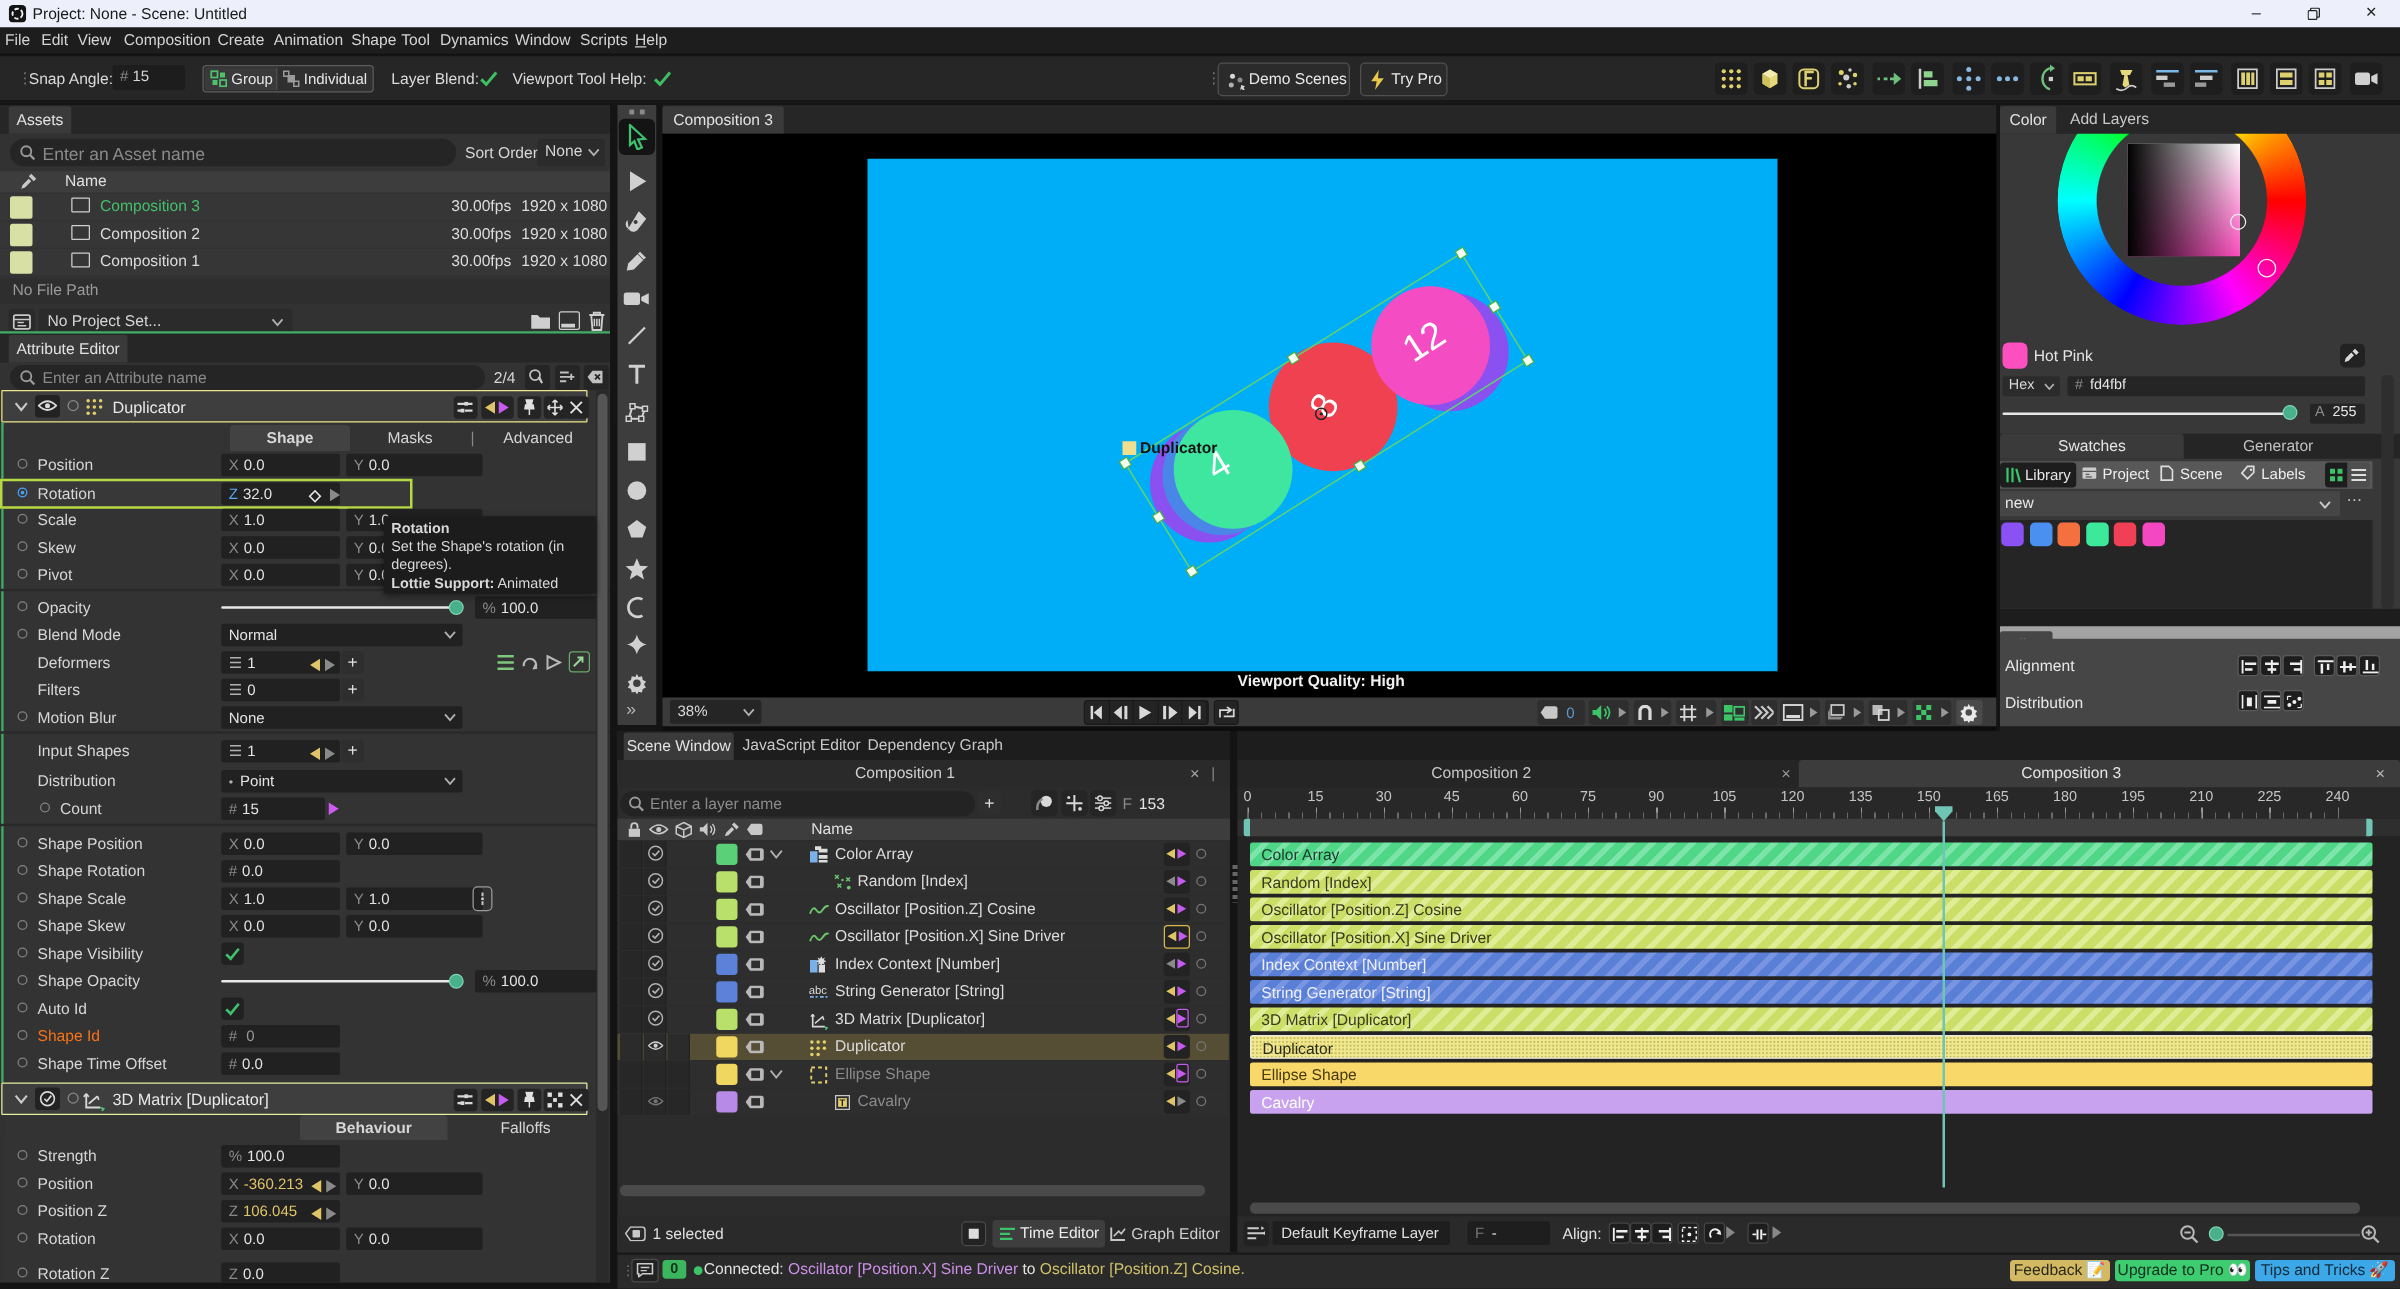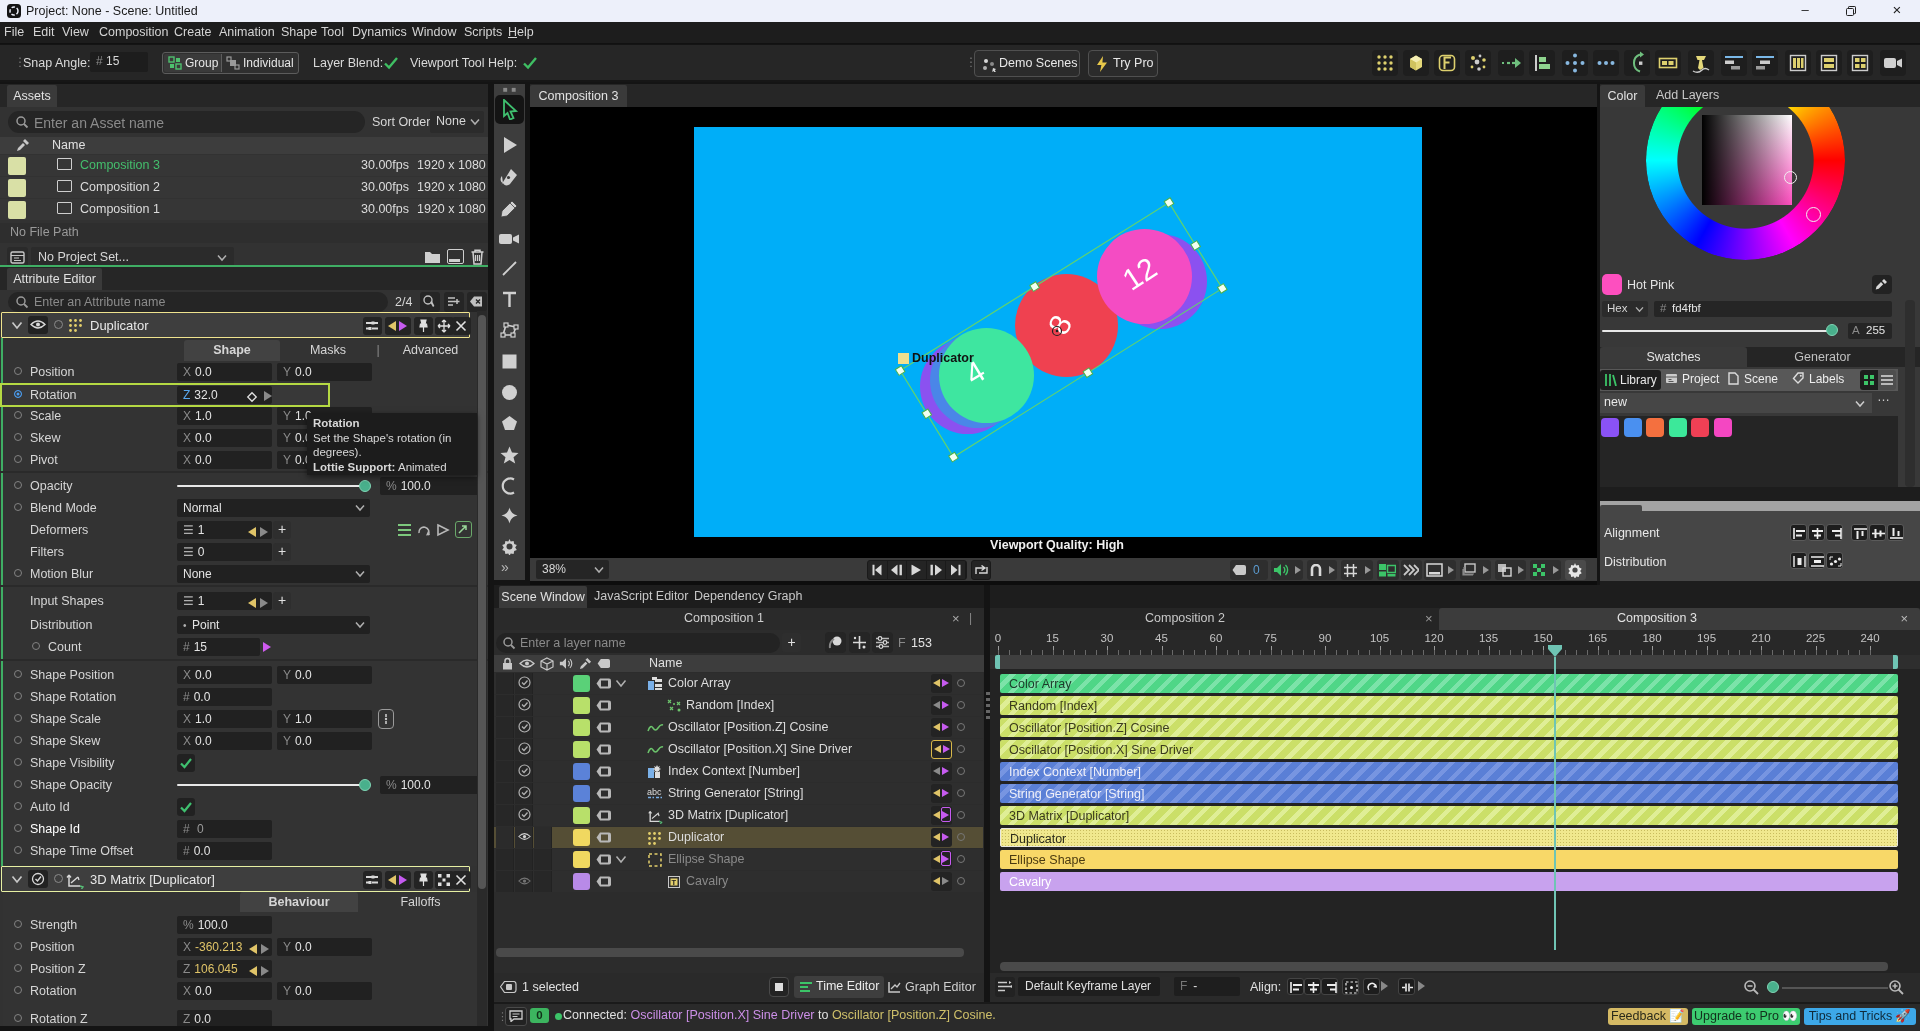--- a/index.html
+++ b/index.html
@@ -29,21 +29,21 @@
 .lbl { position:absolute; color:#d6d6d6; font-size:12.5px; }
 .dim { color:#8b8b8b; }
 
 
 .ar { position:absolute; left:0; width:488px; height:22px; }
 .ar .rd { position:absolute; left:14px; top:6px; width:8px; height:8px; border:1.5px solid #828282; border-radius:50%; }
 .ar .lab { position:absolute; left:30px; top:4px; font-size:12.5px; color:#d6d6d6; }
 .fld { position:absolute; top:2px; height:18px; background:#212121; border-radius:2px; font-size:12px; color:#e4e4e4; line-height:18px; }
 .fld .pf { color:#8a8a8a; padding:0 4px 0 6px; }
 .fx { left:177px; width:95px; }
-.fy { left:277px; width:95px; }
+.fy { left:277px; width:109px; }
 .kfL { width:0;height:0;border-top:5px solid transparent;border-bottom:5px solid transparent;border-right:8px solid #e0c468; position:absolute; }
 .kfR { width:0;height:0;border-top:5px solid transparent;border-bottom:5px solid transparent;border-left:8px solid #c65bf0; position:absolute; }
 .kfG { width:0;height:0;border-top:5px solid transparent;border-bottom:5px solid transparent;border-left:8px solid #8a8a8a; position:absolute; }
 .plus { position:absolute; top:2px; width:18px; height:18px; background:#2e2e2e; border-radius:3px; color:#e0e0e0; text-align:center; line-height:17px; font-size:14px; }
 .hdrbtn { position:absolute; top:4px; width:19px; height:18px; background:#242424; border-radius:3px; }
 .atab { position:absolute; top:0; height:21px; font-size:12.5px; color:#d6d6d6; text-align:center; line-height:21px; }
 .sep { position:absolute; left:0; width:488px; height:2px; background:#2a2a2a; }
 .slider { position:absolute; left:177px; top:10px; width:190px; height:2px; background:#e8e8e8; border-radius:1px; }
 .sknob { position:absolute; top:-5px; width:12px; height:12px; background:#49b08c; border:1.5px solid #7fd4b4; border-radius:50%; }
 .ddown { position:absolute; left:177px; top:2px; width:193px; height:18px; background:#212121; border-radius:2px; font-size:12px; color:#e4e4e4; line-height:18px; padding-left:6px; }
@@ -563,21 +563,21 @@
       </div>
     <div class="ar" style="top:529px">
         <div class="rd"></div>
         <span class="lab">Auto Id</span>
       <div class="chk"><svg style="margin:2px" width="14" height="14" viewBox="0 0 14 14">
             <path d="M2 7.5 L5.5 11 L12 3" fill="none" stroke="#3fc06f" stroke-width="2.2"></path>
           </svg></div>
       </div>
     <div class="ar" style="top:551px">
         <div class="rd"></div>
-        <span class="lab" style="color:#ffffff">Shape Id</span>
+        <span class="lab" style="color:#f97316">Shape Id</span>
       <div class="fld" style="left:177px;width:95px;color:#9a9a9a"><span class="pf">#</span>&nbsp;0</div>
       </div>
     <div class="ar" style="top:573px">
         <div class="rd"></div>
         <span class="lab">Shape Time Offset</span>
       <div class="fld" style="left:177px;width:95px"><span class="pf">#</span>0.0</div>
       </div>
 
     <div class="abs" style="left:307px;top:146px;width:170px;height:62px;background:#1c1c1c;box-shadow:0 2px 6px rgba(0,0,0,.5);font-size:11.5px;color:#d8d8d8;line-height:14.5px;padding:3px 6px;z-index:5">
       <b>Rotation</b><br>Set the Shape's rotation (in degrees).<br><b>Lottie Support:</b> Animated

